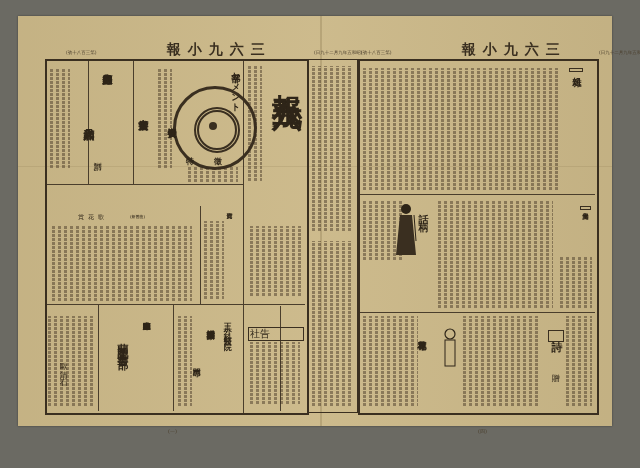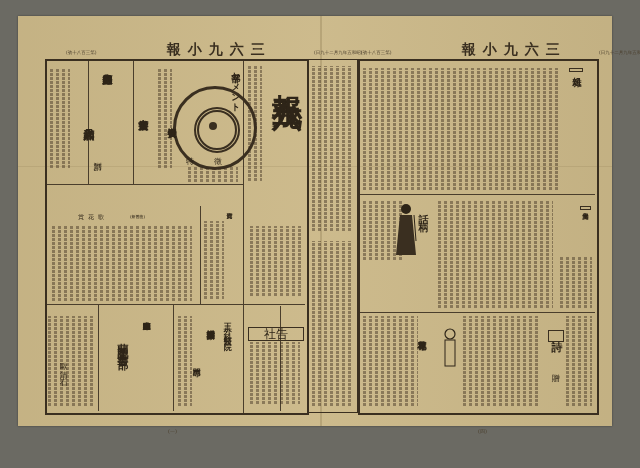--- a/index.html
+++ b/index.html
@@ -68,40 +68,40 @@
   <div class="vt" style="left:120px;top:96px;font-size:10px;font-weight:bold;">崇文堂書店</div>
   <div class="txtblock" style="left:140px;top:52px;width:14px;height:100px;"></div>
 
   <div class="seal">
     <div class="seal-inner">
         <div class="seal-core"></div>
       </div>
   </div>
   <div class="vt" style="left:212px;top:50px;font-size:9px;font-weight:bold;">字部セメント</div>
   <div class="vt" style="left:148px;top:105px;font-size:9px;font-weight:bold;">泰安合資會社</div>
-  <div style="position:absolute;left:168px;top:140px;font-size:8px;font-weight:normal;color:#2e2518;letter-spacing:20px;">特徵</div>
+  <div style="position:absolute;left:168px;top:140px;font-size:8px;font-weight:bold;color:#2e2518;letter-spacing:20px;">特徵</div>
   <div class="txtblock" style="left:170px;top:150px;width:50px;height:16px;"></div>
 
   <div style="position:absolute;left:60px;top:197px;font-size:6px;color:#2e2518;letter-spacing:4px;">賞花歌</div>
   <div style="position:absolute;left:112px;top:198px;font-size:4px;color:#2e2518;">(新舊曲)</div>
   <div class="txtblock" style="left:34px;top:210px;width:140px;height:75px;"></div>
   <div class="vt" style="left:208px;top:192px;font-size:6px;">賣光賀館</div>
   <div class="txtblock" style="left:186px;top:205px;width:20px;height:78px;"></div>
 
   <div class="vt" style="left:40px;top:340px;font-size:8px;letter-spacing:8px;">歐清石</div>
   <div class="txtblock" style="left:30px;top:300px;width:45px;height:90px;"></div>
   <div class="vt" style="left:124px;top:300px;font-size:7.5px;font-weight:bold;">專辦中華書籍總經發兌</div>
   <div class="vt" style="left:98px;top:318px;font-size:11px;font-weight:bold;letter-spacing:4px;">蘭記圖書部</div>
   <div class="vt" style="left:205px;top:300px;font-size:8px;font-weight:bold;letter-spacing:5px;">王外科醫院</div>
   <div class="vt" style="left:188px;top:308px;font-size:8px;font-weight:bold;">增設淺藥療法科</div>
   <div class="vt" style="left:174px;top:346px;font-size:8px;font-weight:bold;">專門</div>
   <div class="txtblock" style="left:160px;top:300px;width:14px;height:90px;"></div>
 
   <div class="vline" style="left:262px;top:290px;height:105px;"></div>
-  <div class="boxed" style="position:absolute;left:230px;top:311px;width:52px;height:10px;font-size:12px;text-align:center;color:#2e2518;line-height:10px;">社告</div>
+  <div class="boxed" style="position:absolute;left:230px;top:311px;width:52px;height:10px;font-size:10px;color:#2e2518;line-height:10px;">社告</div>
   <div class="txtblock" style="left:232px;top:326px;width:50px;height:62px;"></div>
 
   <div class="masthead">三六九小報</div>
   <div class="txtblock" style="left:230px;top:50px;width:14px;height:115px;"></div>
   <div class="txtblock" style="left:232px;top:210px;width:52px;height:70px;"></div>
 
   <div class="txtblock" style="left:294px;top:50px;width:40px;height:165px;"></div>
   <div class="txtblock" style="left:294px;top:225px;width:40px;height:165px;"></div>
 
   <div class="hline" style="left:342px;top:178px;width:235px;"></div>

